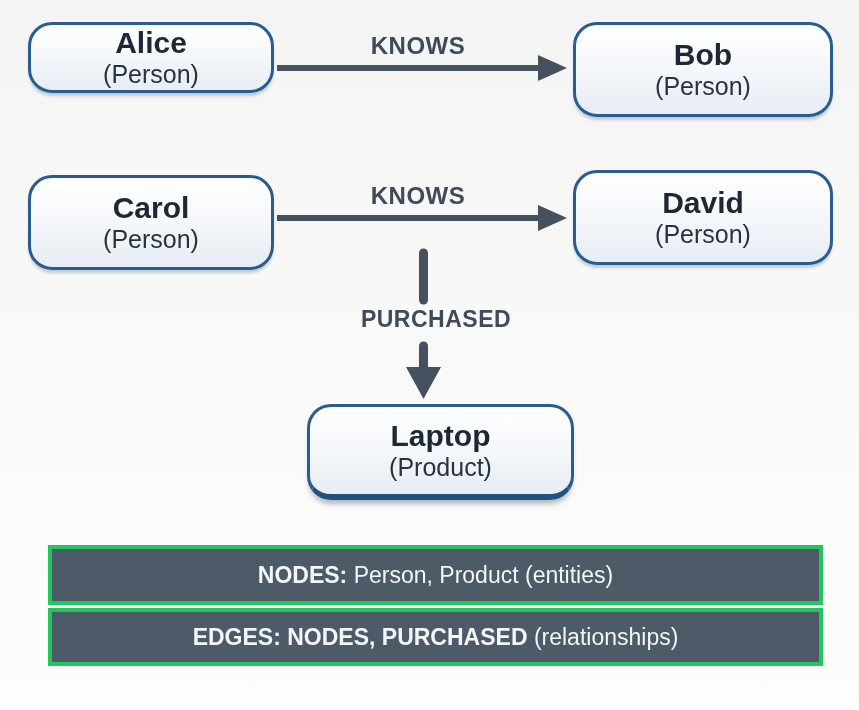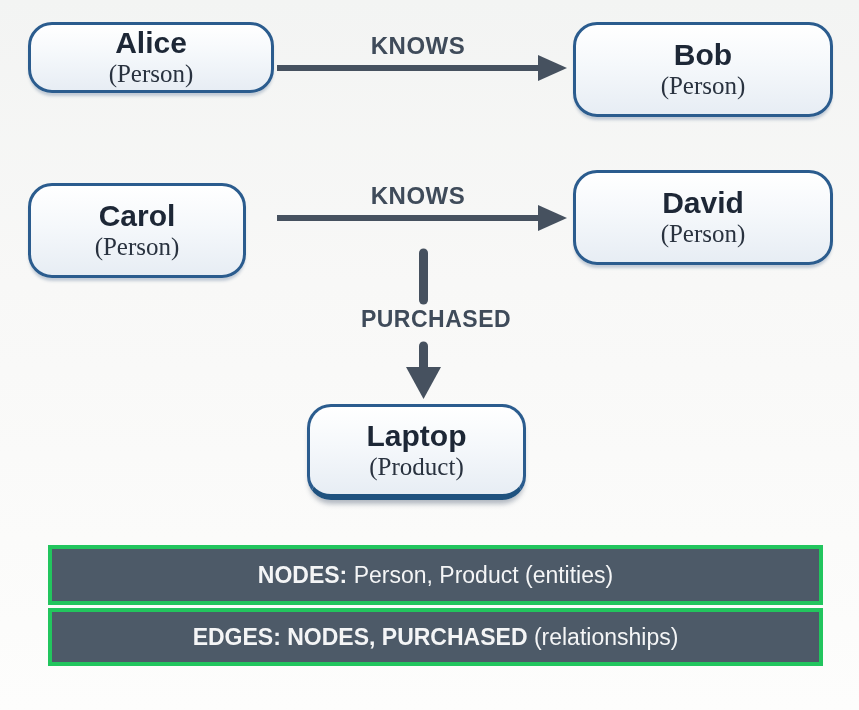--- a/index.html
+++ b/index.html
@@ -17,28 +17,28 @@
     border: 3px solid #2b5c8e;
     border-radius: 24px;
     background: linear-gradient(180deg, #ffffff 0%, #f5f8fb 45%, #e7edf4 100%);
     box-shadow: 0 4px 3px -1px rgba(70, 100, 140, 0.30);
     display: flex; flex-direction: column;
     align-items: center; justify-content: center;
     line-height: 1.15;
     box-sizing: border-box;
   }
   .node-name { font-weight: bold; font-size: 30px; color: #1d2736; }
-  .node-type { font-size: 25px; color: #29323f; font-family: Liberation Serif, serif; }
+  .node-type { font-size: 25px; color: #29323f; }
 
   .node-alice  { left: 28px;  top: 22px;  width: 246px; height: 71px; }
   .node-bob    { left: 573px; top: 22px;  width: 260px; height: 95px; }
-  .node-carol  { left: 28px;  top: 183px; width: 218px; height: 95px; }
+  .node-carol  { left: 28px;  top: 175px; width: 246px; height: 95px; }
   .node-david  { left: 573px; top: 170px; width: 260px; height: 95px; }
   .node-laptop {
-    left: 307px; top: 404px; width: 219px; height: 96px;
+    left: 307px; top: 404px; width: 267px; height: 96px;
     border-bottom-width: 6px;
     border-bottom-color: #1f527f;
     box-shadow: 0 6px 5px -2px rgba(90, 105, 125, 0.45);
   }
 
   .edge-label {
     position: absolute;
     font-weight: bold; color: #3f4b5a;
     text-align: center;
     letter-spacing: 0.5px;

